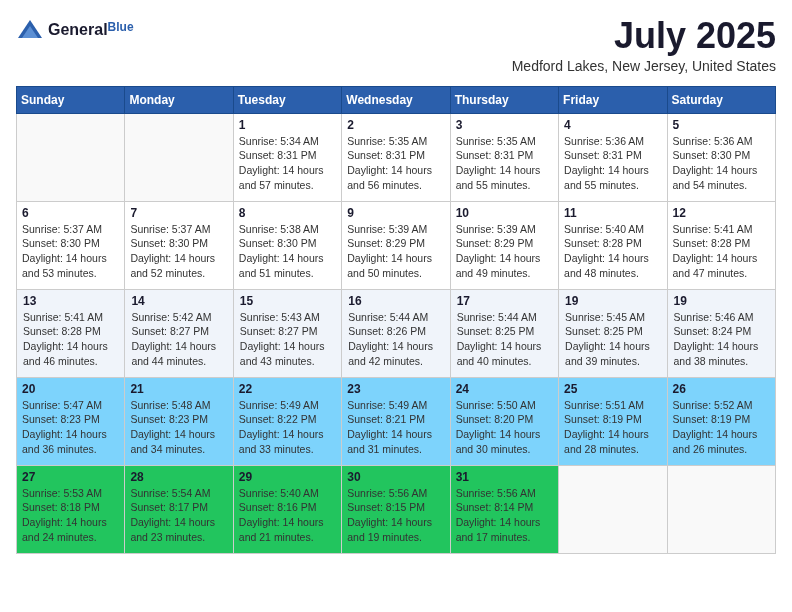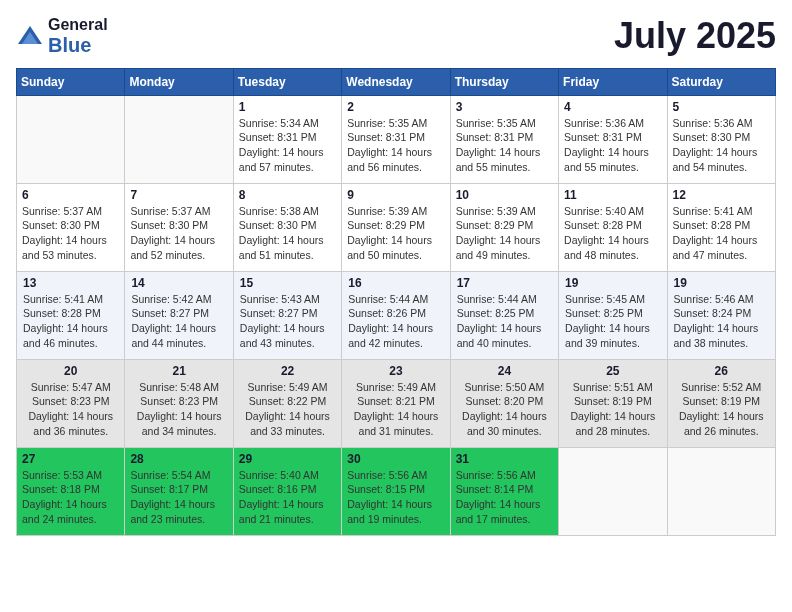--- a/index.html
+++ b/index.html
@@ -16,30 +16,31 @@
       align-items: flex-start;
       margin-bottom: 12px;
     }
     .logo {
       display: flex;
       align-items: center;
       gap: 4px;
     }
     .logo-text {
       display: flex;
-      flex-direction: column;
+      flex-direction: row;
       line-height: 1.1;
+      text-align: right;
     }
     .logo-general {
       font-size: 16px;
       font-weight: bold;
       color: #1a1a2e;
     }
     .logo-blue {
-      font-size: 20px;
+      font-size: 12px;
       font-weight: bold;
       color: #2b5fac;
     }
     .logo-icon {
       width: 28px;
       height: 28px;
     }
     .title-area {
       text-align: right;
     }
@@ -92,21 +93,21 @@
       line-height: 1.4;
     }
     tr:nth-child(even) td:not(.empty) {
       background: #f4f7fc;
     }
     tr:nth-child(odd) td:not(.empty) {
       background: #fff;
     }
     .calendar tr:nth-child(2) td { background: #fff; }
     .calendar tr:nth-child(3) td { background: #f0f4fa; padding-left: 6px; }
-    .calendar tr:nth-child(4) td { background: #e5e5e5; text-align: center; }
+    .calendar tr:nth-child(4) td { background: #7dd3fc; }
     .calendar tr:nth-child(5) td { background: #22c55e; }
     .calendar tr:nth-child(6) td { background: #fff; }
     .calendar tr:nth-child(7) td { background: #f0f4fa; }
     .calendar td.empty { background: #f9f9f9 !important; }
   </style>
 </head>
 <body>
 
 <div class="header">
   <div class="logo">
@@ -114,20 +115,21 @@
       <polygon points="14,4 26,22 2,22" fill="#2b5fac"></polygon>
       <polygon points="14,10 22,22 6,22" fill="#5b8fd4"></polygon>
     </svg>
     <div class="logo-text">
       <span class="logo-general">General</span>
       <span class="logo-blue">Blue</span>
     </div>
   </div>
   <div class="title-area">
     <div class="month-year">July 2025</div>
+    <div class="location">Medford Lakes, New Jersey, United States</div>
   </div>
 </div>
 
 <table class="calendar">
   <thead>
     <tr>
     <th>Sunday</th>
         <th>Monday</th>
         <th>Tuesday</th>
         <th>Wednesday</th>

